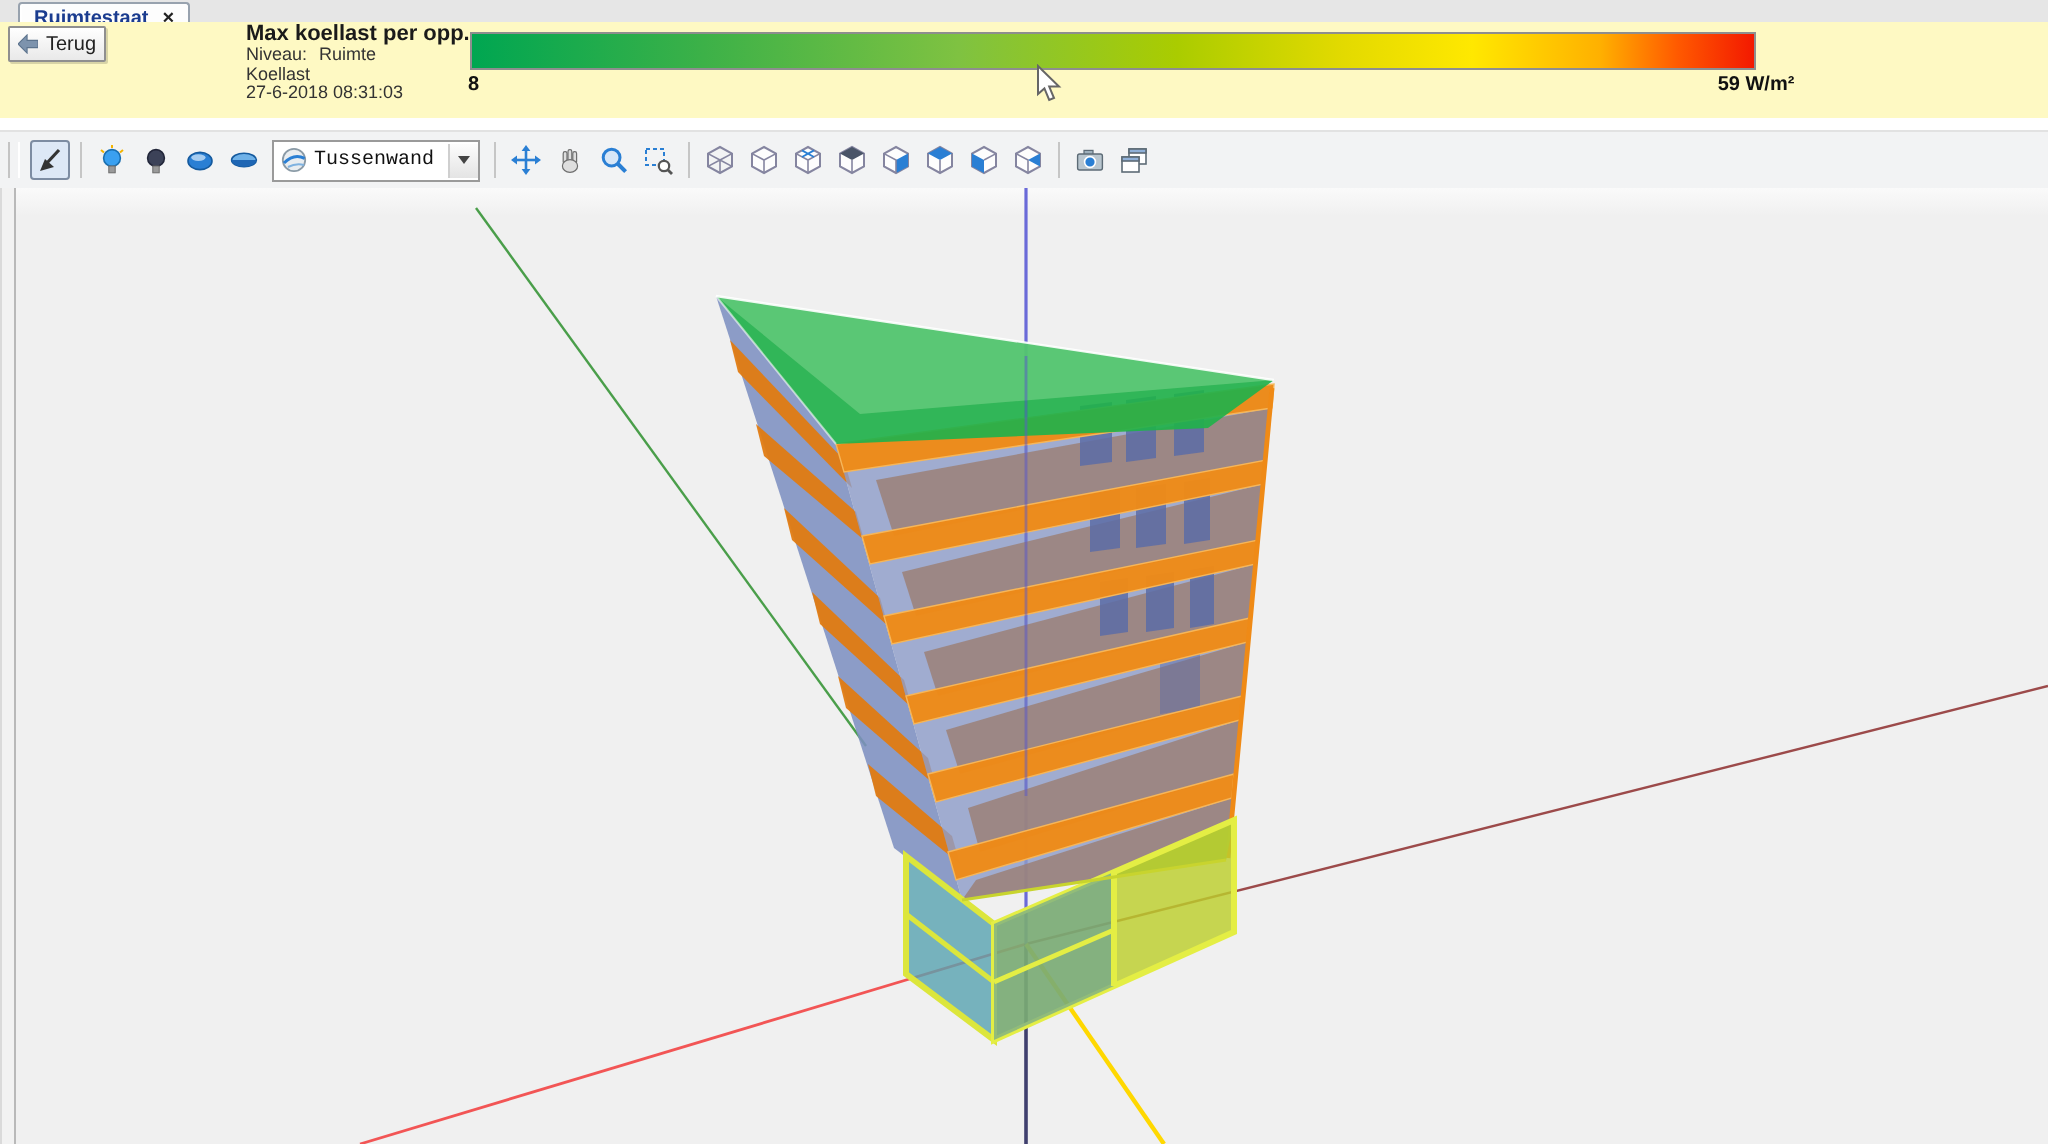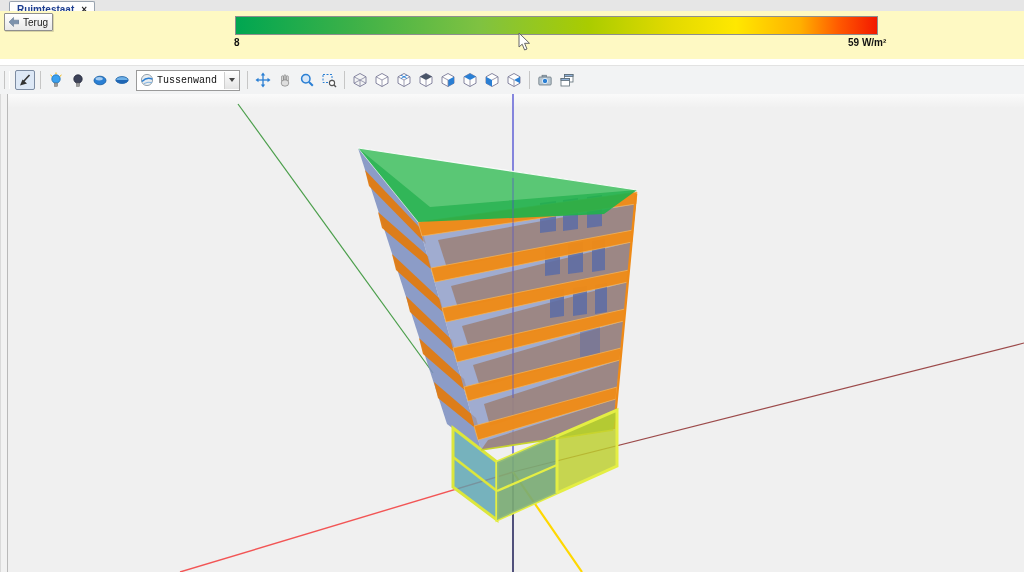--- a/index.html
+++ b/index.html
@@ -25,21 +25,21 @@
              font-family:"Liberation Sans",sans-serif;}
   .legend-text{position:absolute;left:123px;top:0;color:#1a1a1a;}
   .lt-title{font-size:11px;font-weight:bold;line-height:12px;}
   .lt-row{font-size:9px;line-height:9.5px;color:#333;}
   .lt-row .lt-val{margin-left:6px;}
   .gradient{position:absolute;left:235px;top:5px;width:641px;height:17px;
             border:1px solid #8e8e8e;
             background:linear-gradient(to right,#00a651 0%,#3cb148 18%,#7fc241 38%,
                        #aacc00 55%,#e3da00 68%,#ffe800 78%,#ffb000 88%,#ff5a00 94%,#f31900 100%);}
   .grad-min{position:absolute;left:234px;top:26px;font-size:10px;font-weight:bold;color:#111;}
-  .grad-max{position:absolute;left:848px;top:26px;width:60px;
+  .grad-max{position:absolute;left:848px;top:26px;width:60px;text-align:center;
             font-size:10px;font-weight:bold;color:#111;}
 
   
   .toolbar{position:absolute;left:0;top:65px;right:0;height:28px;background:#f2f3f4;
            border-top:1px solid #e2e2e2;border-bottom:1px solid #b3b3b3;
            display:flex;align-items:center;padding-left:2px;}
   .gripper{width:4px;height:18px;border-left:1px solid #c4c4c4;border-right:1px solid #ffffff;
            margin:0 4px 0 2px;}
   .tb{width:20px;height:20px;border:1px solid transparent;background:transparent;padding:1px;
       display:flex;align-items:center;justify-content:center;margin:0 1px;border-radius:2px;}
@@ -75,20 +75,28 @@
   </div>
 
   <div class="header">
     <button class="btn-terug">
       <svg width="11" height="10" viewBox="0 0 11 10">
         <path d="M5,0 L5,3 L11,3 L11,7 L5,7 L5,10 L0,5 Z" fill="#7d93ad" stroke="#5c738d" stroke-width="0.6"></path>
       </svg>
       <span>Terug</span>
     </button>
 
+    <div class="legend-text">
+      <div class="lt-title">Max koellast per opp.</div>
+      <div class="lt-row">
+        <span>Niveau:</span><span class="lt-val">Ruimte</span>
+      </div>
+      <div class="lt-row">Koellast</div>
+      <div class="lt-row">27-6-2018 08:31:03</div>
+    </div>
 
     <div class="gradient"></div>
     <div class="grad-min">8</div>
     <div class="grad-max">59 W/m²</div>
   </div>
 
   <div class="toolbar">
     <div class="gripper"></div>
 
     <button class="tb pressed">

